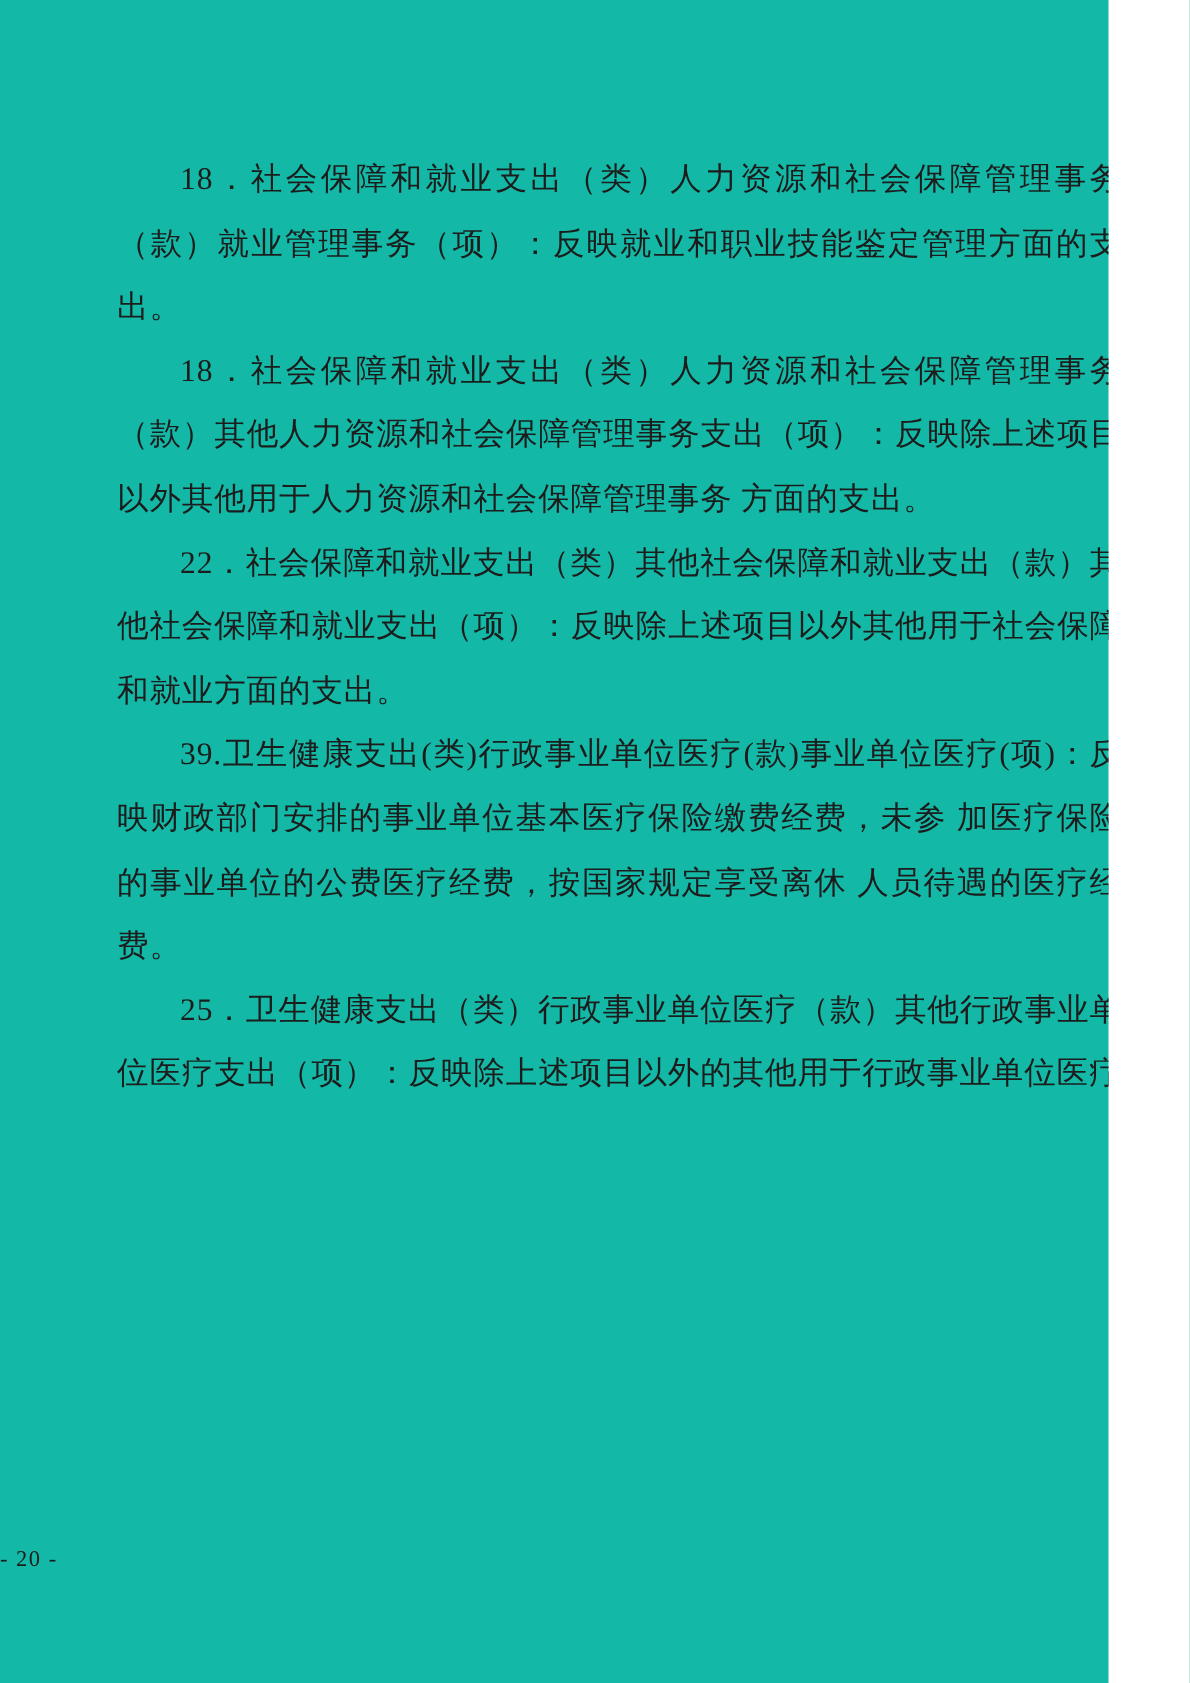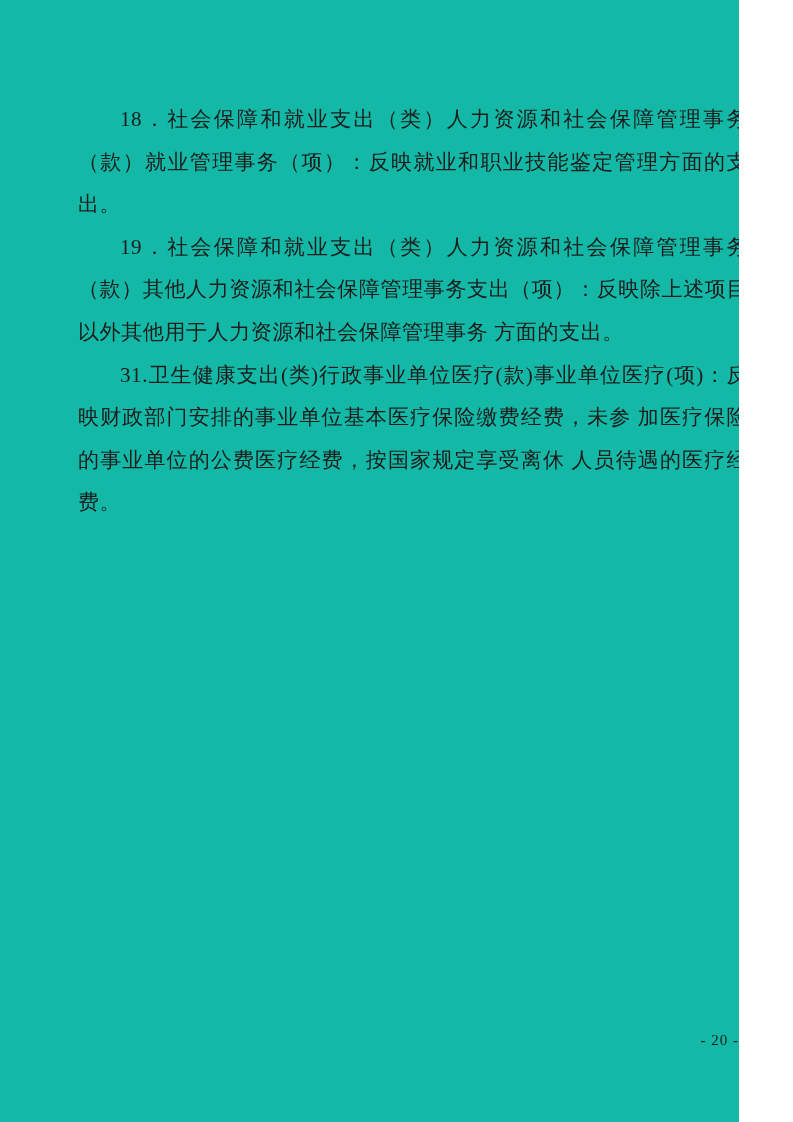--- a/index.html
+++ b/index.html
@@ -30,37 +30,39 @@
     letter-spacing: 0.6px;
     text-align: justify;
     text-indent: 2em;
     word-break: break-all;
   }
   .footer {
     position: absolute;
     left: 0;
     right: 0;
     top: 1031px;
-    text-align: right;
+    text-align: left;
   }
   .page-number {
     font-size: 15px;
     letter-spacing: 1px;
     color: #1c1c1c;
     font-family: "Liberation Serif", "DejaVu Serif", serif;
   }
 </style>
 </head>
 <body>
 
 <div class="page">
 
   <main class="content">
     <p class="para">18．社会保障和就业支出（类）人力资源和社会保障管理事务（款）就业管理事务（项）：反映就业和职业技能鉴定管理方面的支出。</p>
-    <p class="para">19．社会保障和就业支出（类）人力资源和社会保障管理事务（款）其他人力资源和社会保障管理事务支出（项）：反映除上述项目以外其他用于人力资源和社会保障管理事务 方面的支出。</p>
-    <p class="para">31.卫生健康支出(类)行政事业单位医疗(款)事业单位医疗(项)：反映财政部门安排的事业单位基本医疗保险缴费经费，未参 加医疗保险的事业单位的公费医疗经费，按国家规定享受离休 人员待遇的医疗经费。</p>
+    <p class="para">18．社会保障和就业支出（类）人力资源和社会保障管理事务（款）其他人力资源和社会保障管理事务支出（项）：反映除上述项目以外其他用于人力资源和社会保障管理事务 方面的支出。</p>
+    <p class="para">22．社会保障和就业支出（类）其他社会保障和就业支出（款）其他社会保障和就业支出（项）：反映除上述项目以外其他用于社会保障和就业方面的支出。</p>
+    <p class="para">39.卫生健康支出(类)行政事业单位医疗(款)事业单位医疗(项)：反映财政部门安排的事业单位基本医疗保险缴费经费，未参 加医疗保险的事业单位的公费医疗经费，按国家规定享受离休 人员待遇的医疗经费。</p>
+    <p class="para">25．卫生健康支出（类）行政事业单位医疗（款）其他行政事业单位医疗支出（项）：反映除上述项目以外的其他用于行政事业单位医疗</p>
   </main>
 
   <div class="footer">
     <span class="page-number">- 20 -</span>
   </div>
 
 </div>
 
 </body></html>

